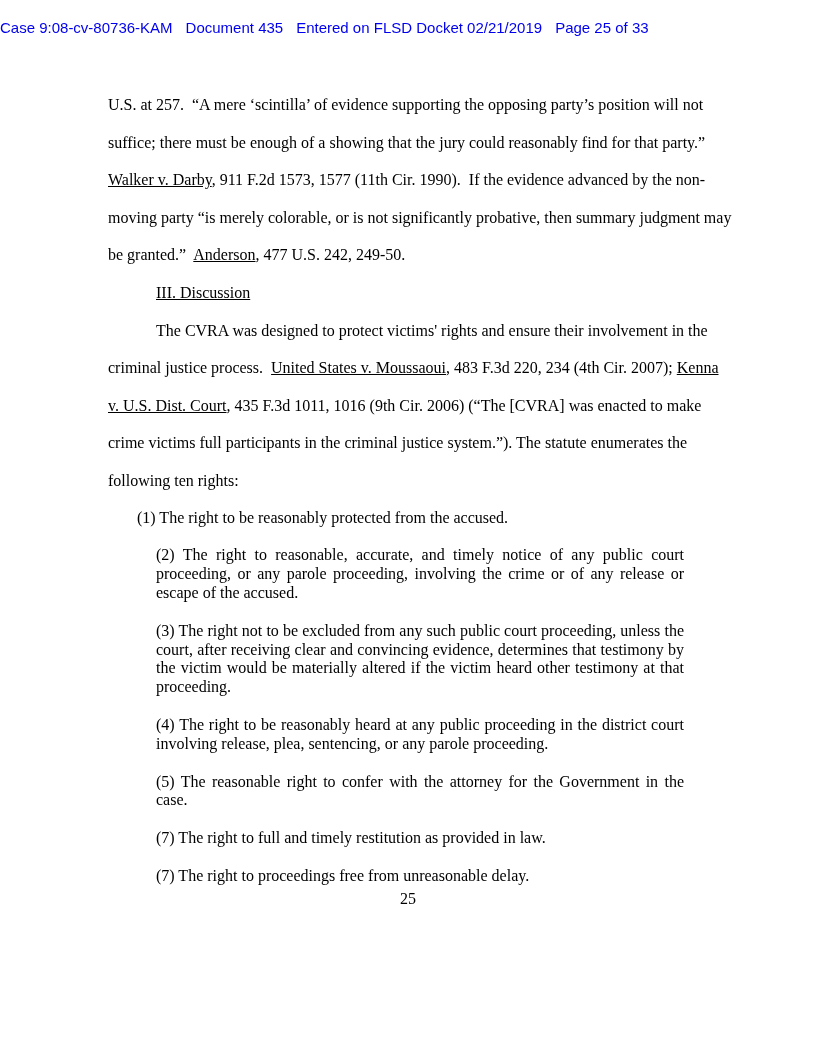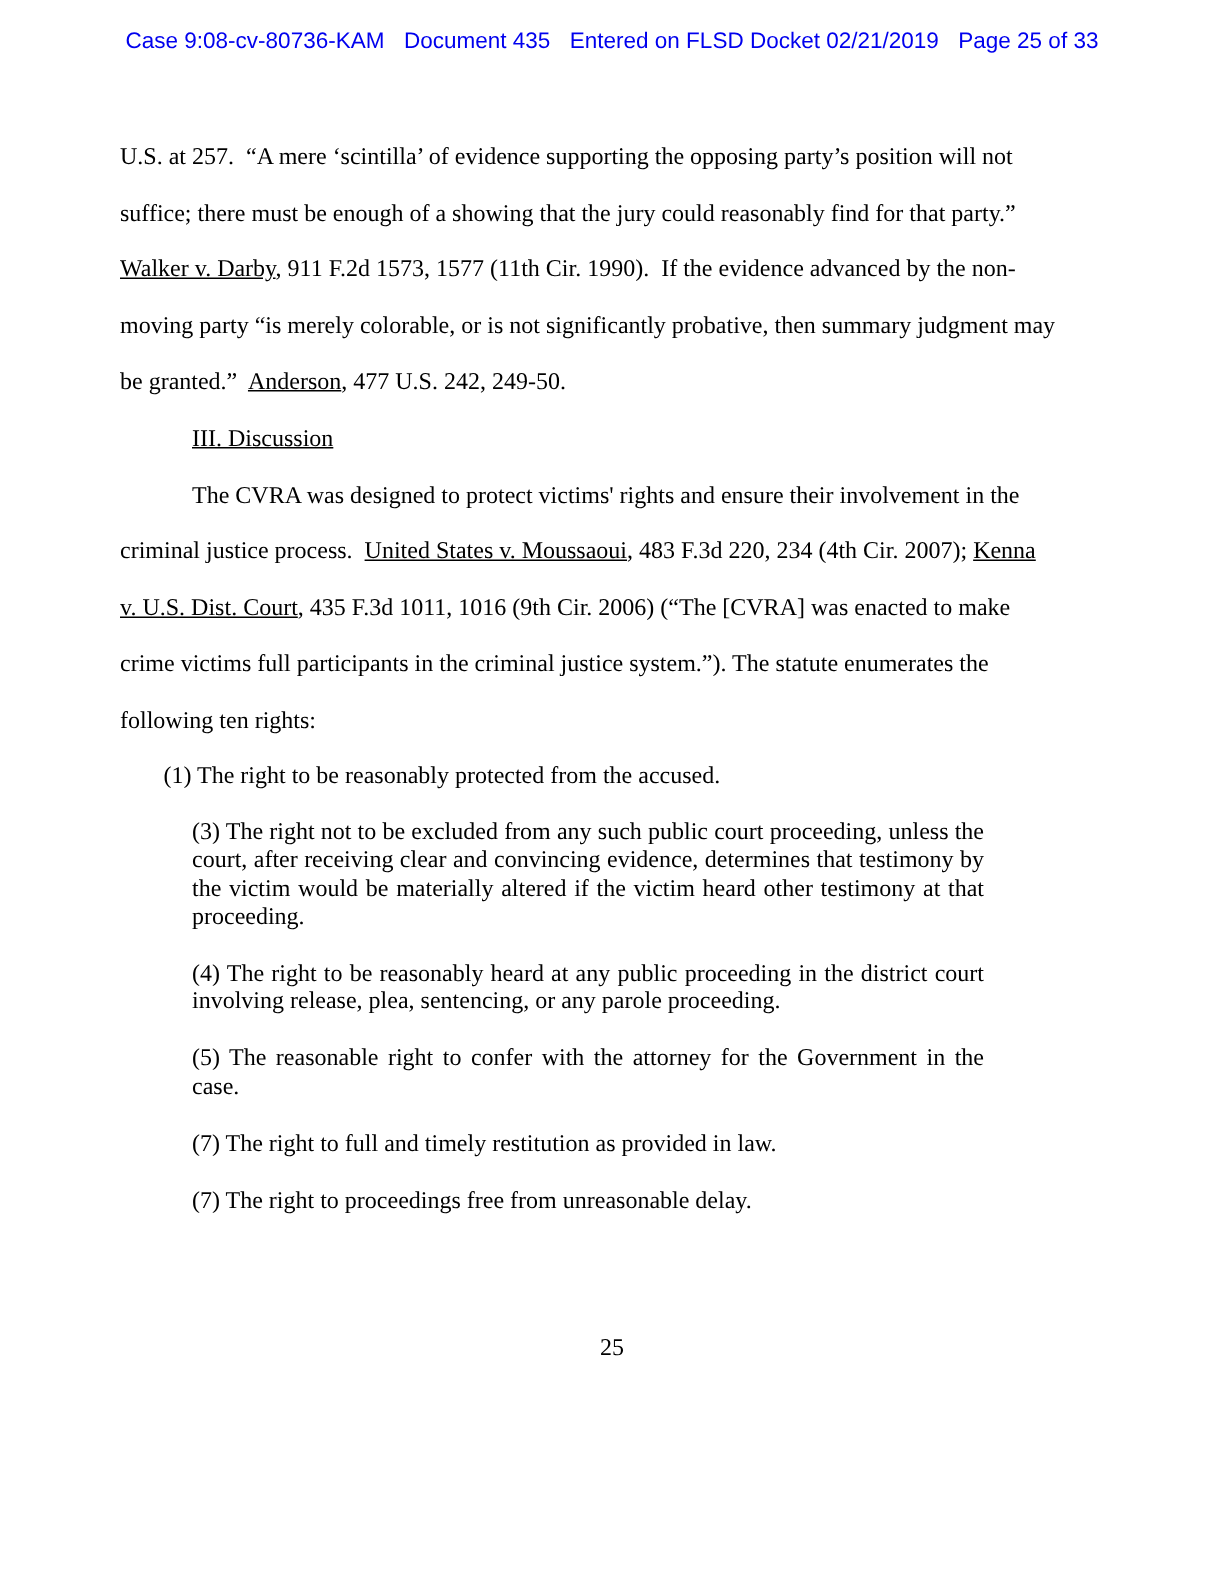--- a/index.html
+++ b/index.html
@@ -10,30 +10,30 @@
     background: #ffffff;
     color: #000000;
     font-family: "Liberation Serif", serif;
     overflow: hidden;
   }
   .docket-header {
     position: absolute;
     top: 19px;
     left: 0;
     right: 0;
-    text-align: center;
+    text-align: left;
     font-family: "Liberation Sans", sans-serif;
     font-size: 15px;
     white-space: nowrap;
   }
   .hpart + .hpart { margin-left: 13px; }
   .doc-body {
     position: absolute;
     top: 86px;
-    left: 80px;
+    left: 108px;
     width: 624px;
     font-size: 16px;
   }
   .doc-p { margin: 0; }
   .doc-p.main {
     line-height: 37.6px;
     text-align: left;
   }
   .doc-p.main.indent { text-indent: 48px; }
   .doc-p.doc-list {
@@ -55,20 +55,21 @@
 </head>
 <body>
 
 <div class="page">
   <div class="docket-header" style="color: rgb(0, 0, 238);"><span class="hpart">Case 9:08-cv-80736-KAM</span><span class="hpart">Document 435</span><span class="hpart">Entered on FLSD Docket 02/21/2019</span><span class="hpart">Page 25 of 33</span></div>
   <div class="doc-body">
       <p class="doc-p main"><span>U.S. at 257.&nbsp; “A mere ‘scintilla’ of evidence supporting the opposing party’s position will not suffice; there must be enough of a showing that the jury could reasonably find for that party.”&nbsp; </span><span class="u">Walker v. Darby</span><span>, 911 F.2d 1573, 1577 (11th Cir. 1990).&nbsp; If the evidence advanced by the non-moving party “is merely colorable, or is not significantly probative, then summary judgment may be granted.”&nbsp; </span><span class="u">Anderson</span><span>, 477 U.S. 242, 249-50.</span></p>
       <p class="doc-p main indent"><span class="u">III. Discussion</span></p>
       <p class="doc-p main indent"><span>The CVRA was designed to protect victims' rights and ensure their involvement in the criminal justice process.&nbsp; </span><span class="u">United States v. Moussaoui</span><span>, 483 F.3d 220, 234 (4th Cir. 2007); </span><span class="u">Kenna v. U.S. Dist. Court</span><span>, 435 F.3d 1011, 1016 (9th Cir. 2006) (“The [CVRA] was enacted to make crime victims full participants in the criminal justice system.”). The statute enumerates the following ten rights:</span></p>
       <p class="doc-p doc-list"><span>(1) The right to be reasonably protected from the accused.</span></p>
+      <p class="doc-p doc-list"><span>(2) The right to reasonable, accurate, and timely notice of any public court proceeding, or any parole proceeding, involving the crime or of any release or escape of the accused.</span></p>
       <p class="doc-p doc-list"><span>(3) The right not to be excluded from any such public court proceeding, unless the court, after receiving clear and convincing evidence, determines that testimony by the victim would be materially altered if the victim heard other testimony at that proceeding.</span></p>
       <p class="doc-p doc-list"><span>(4) The right to be reasonably heard at any public proceeding in the district court involving release, plea, sentencing, or any parole proceeding.</span></p>
       <p class="doc-p doc-list"><span>(5) The reasonable right to confer with the attorney for the Government in the case.</span></p>
       <p class="doc-p doc-list"><span>(7) The right to full and timely restitution as provided in law.</span></p>
       <p class="doc-p doc-list"><span>(7) The right to proceedings free from unreasonable delay.</span></p>
     </div>
   <div class="page-number">25</div>
 </div>
 
 </body></html>

